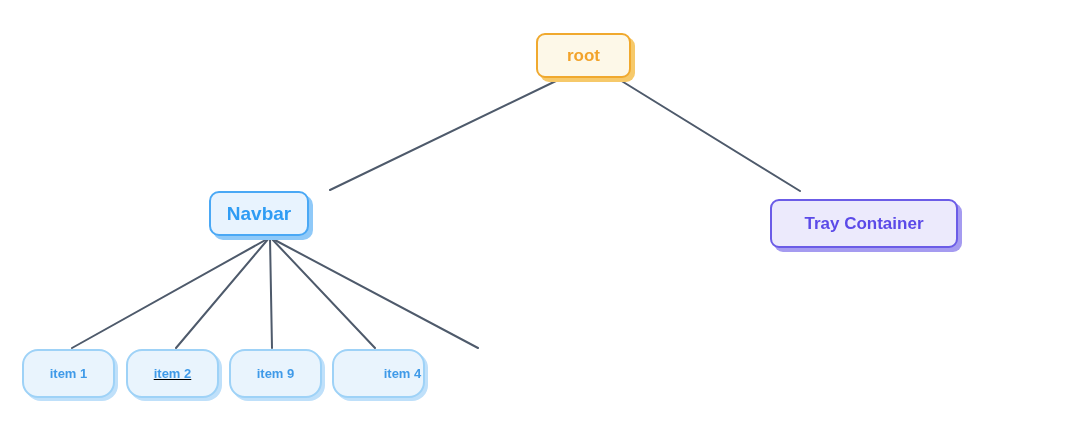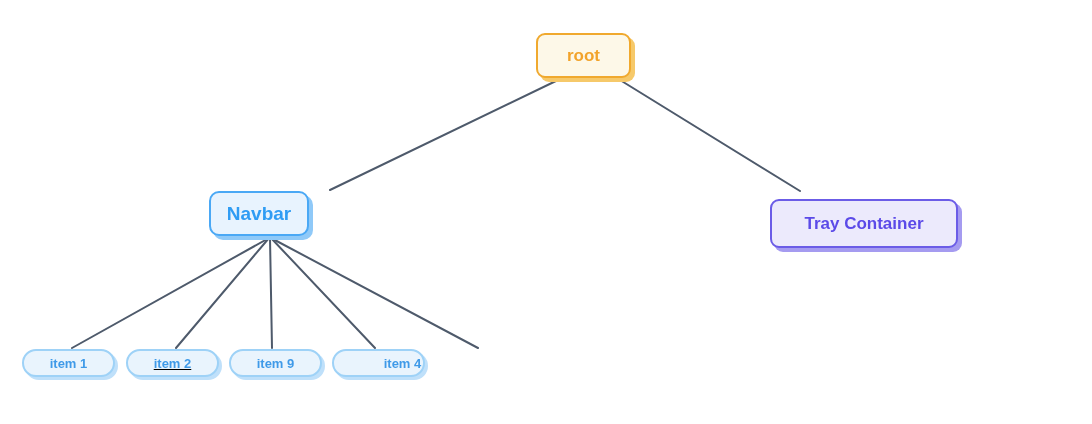--- a/index.html
+++ b/index.html
@@ -94,21 +94,21 @@
   .node-tray .node-label {
     color: #5b4ae8;
     font-size: 17px;
     font-weight: bold;
   }
 
   
   .node-item {
     top: 349px;
     width: 93px;
-    height: 28px;
+    height: 49px;
     background: #e9f4fd;
     border-color: #9ed2f7;
     border-width: 2px;
     border-radius: 16px;
     box-shadow: 3px 3px 0 0 #bfe0fa;
   }
   .node-item .node-label {
     color: #3f9ae8;
     font-size: 13px;
     font-weight: bold;

